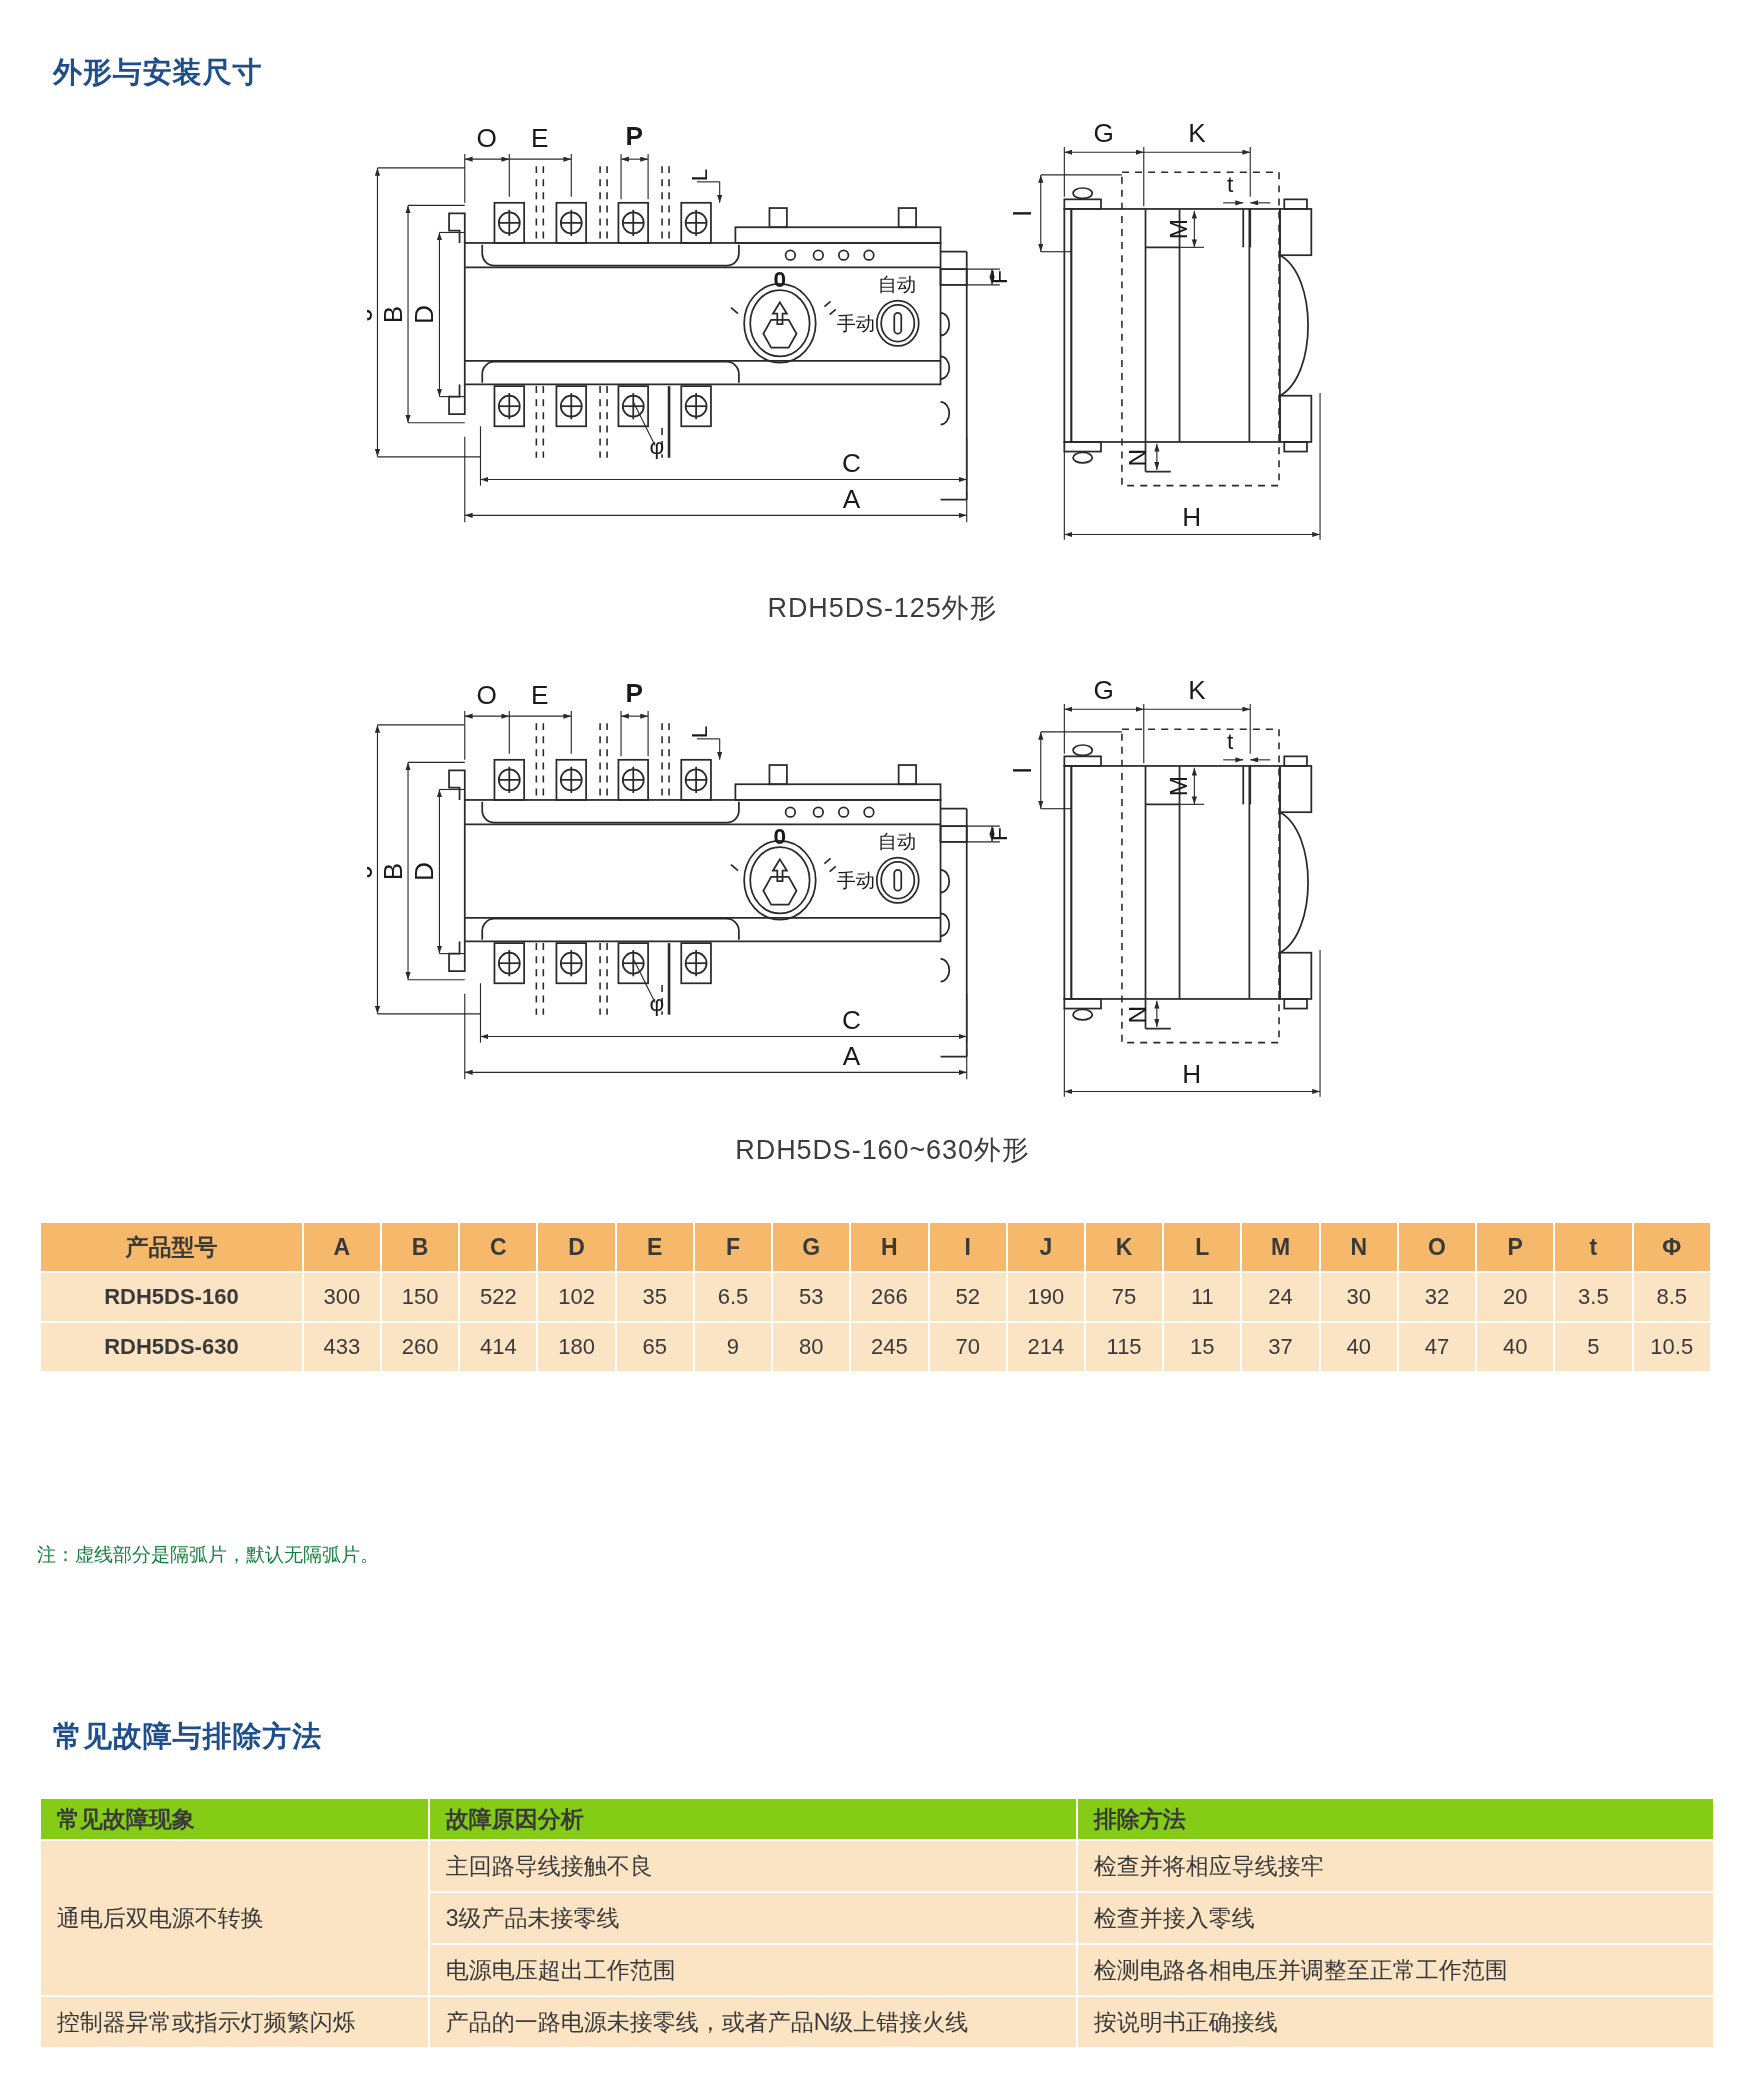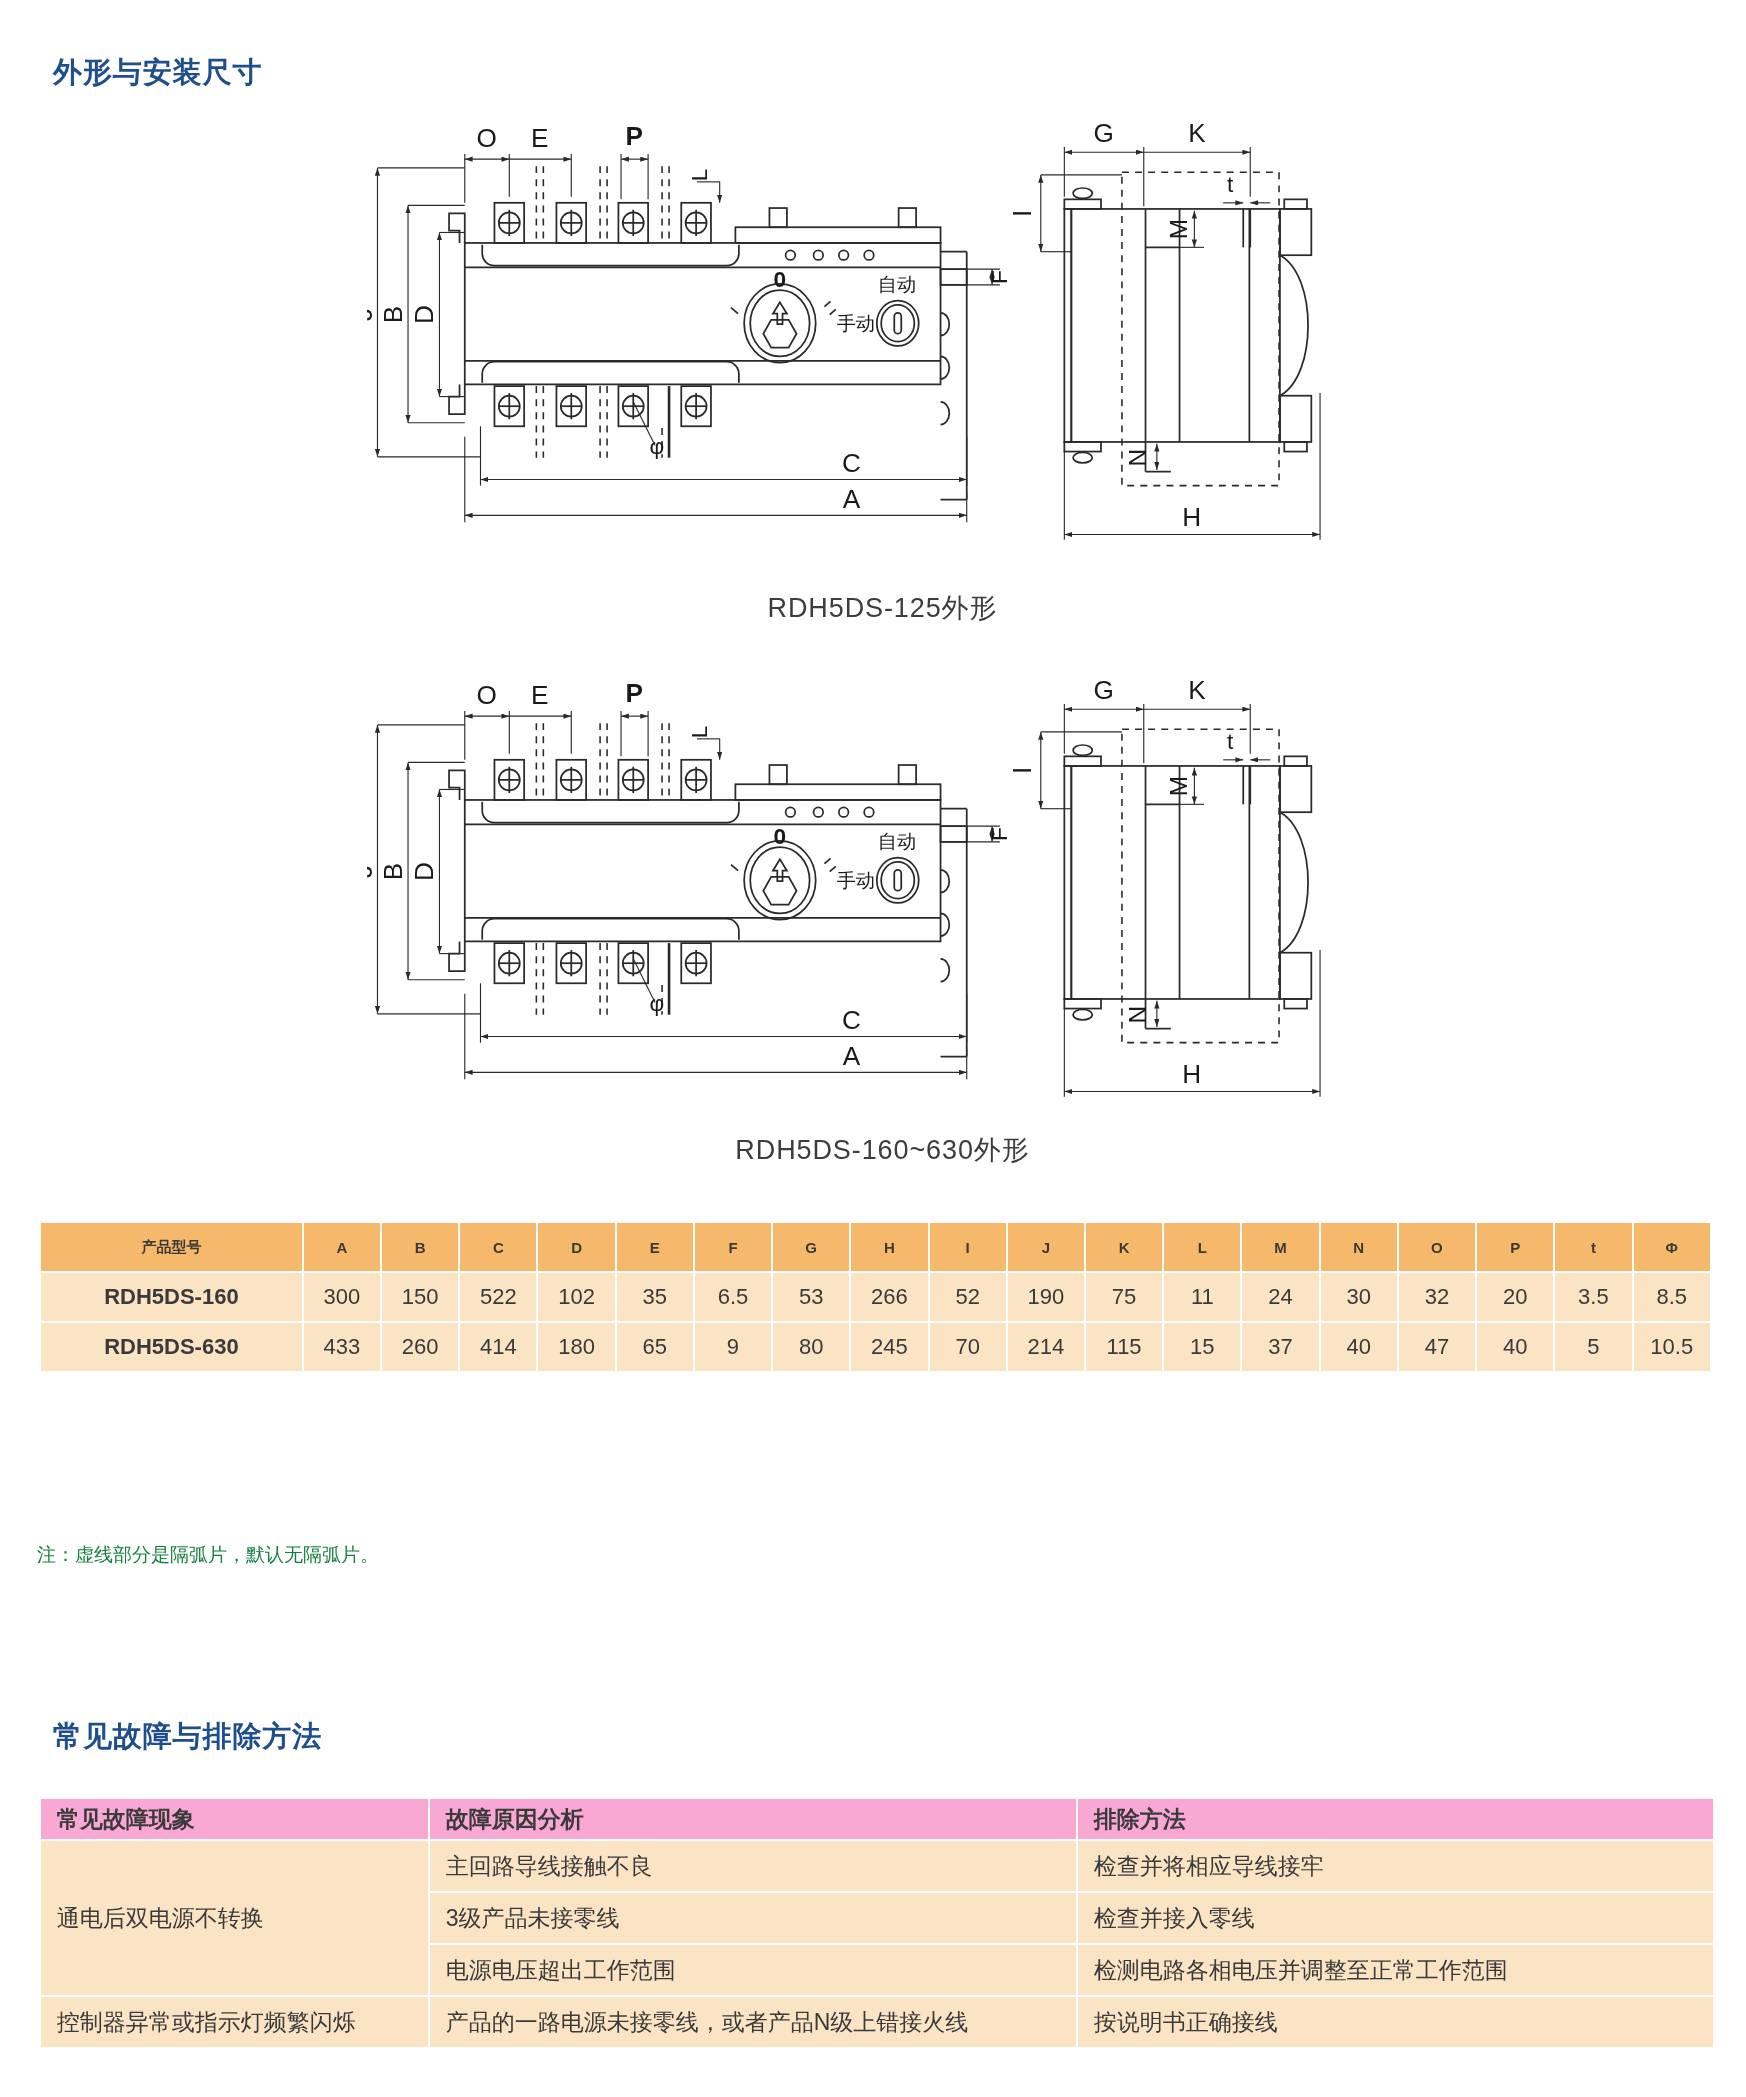--- a/index.html
+++ b/index.html
@@ -16,28 +16,28 @@
   .fig-wrap{position:relative;width:100%;height:100%}
   .fig-front{position:absolute;left:0;top:0}
   .fig-side{position:absolute;left:638px;top:0}
   svg text{font-family:"Liberation Sans","DejaVu Sans",sans-serif;fill:#1a1a1a;stroke:none}
   table{border-collapse:collapse;table-layout:fixed}
   .dim-table{width:1673px}
   .dim-table th,.dim-table td{
     border:2.6px solid #ffffff;height:48px;padding:0;text-align:center;
     font-size:22px;color:#3a3a3a;background:#fbe4c4;
   }
-  .dim-table th{background:#f6b96b;font-weight:600;font-size:15px}
+  .dim-table th{background:#f6b96b;font-weight:600;font-size:23px}
   .dim-table td.model{font-weight:600}
   .fault-table{width:1673px}
   .fault-table th,.fault-table td{
     border:2.6px solid #ffffff;padding:0 0 0 15.7px;text-align:left;
     font-size:23px;color:#3a3a3a;vertical-align:middle;
   }
-  .fault-table th{background:#f9a8d4;height:40px;font-weight:600}
+  .fault-table th{background:#84cc16;height:40px;font-weight:600}
   .fault-table td{background:#fbe4c4;height:50px}
 </style>
 </head>
 <body>
 
 <h1 class="abs sec-title" style="left:37px;top:37px">外形与安装尺寸</h1>
 
 <div class="abs fig-slot" style="left:367px;top:105px;width:1031px;height:485px">
   <div class="fig-wrap">
 

